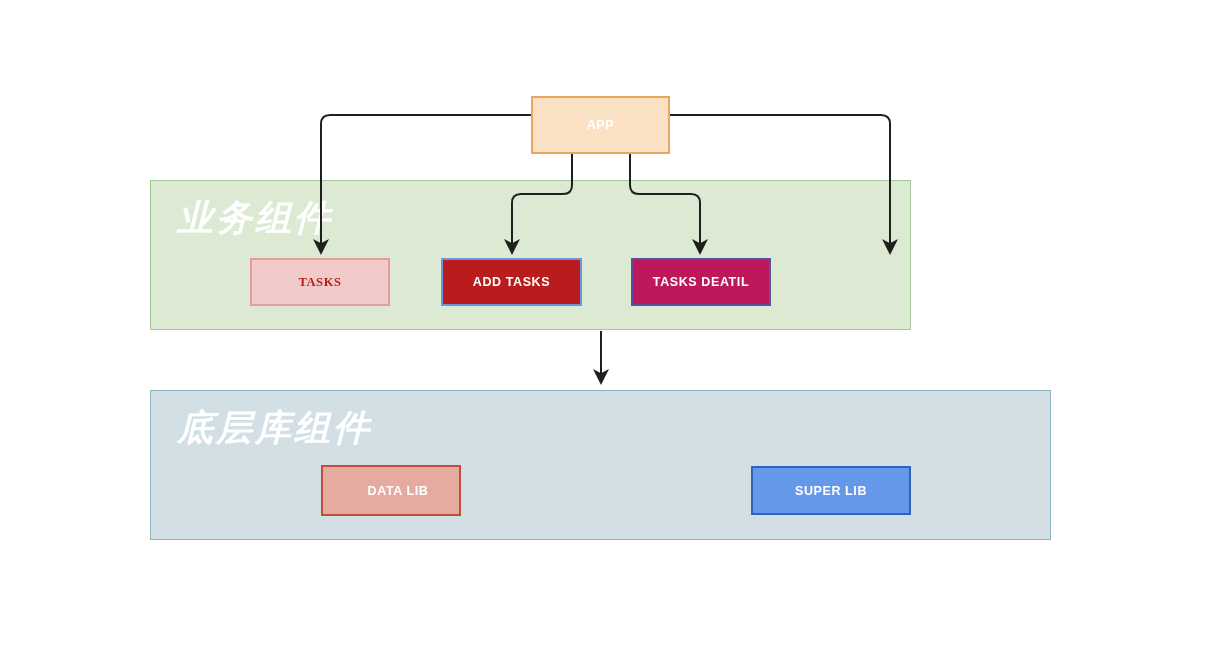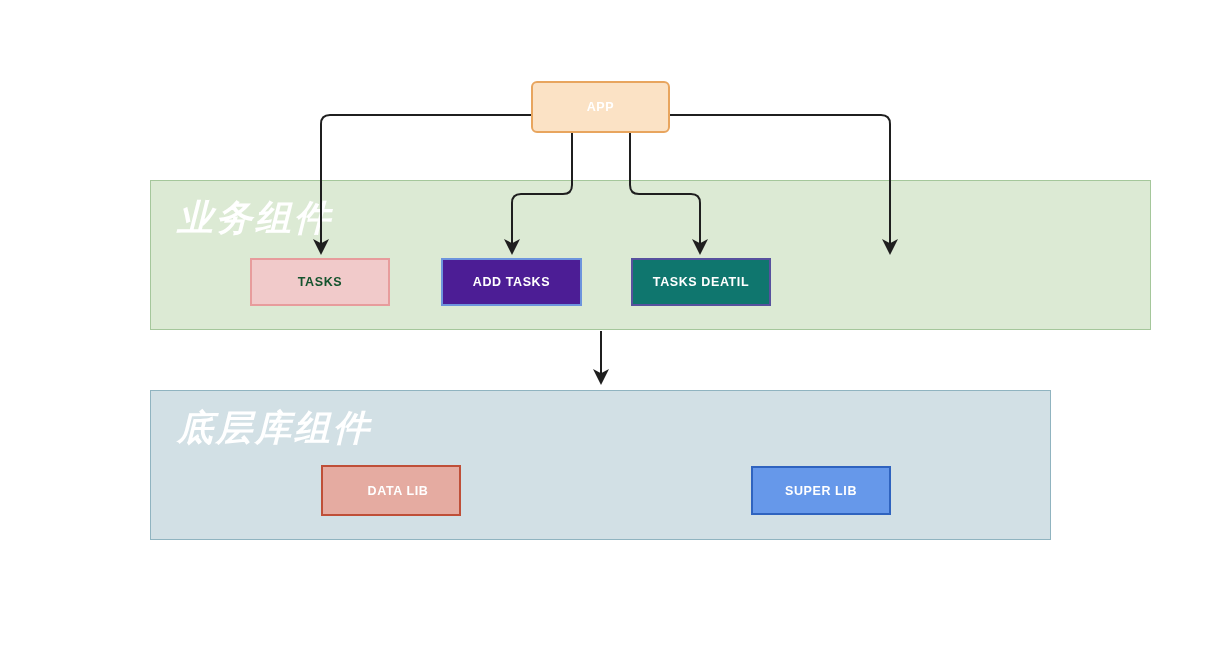--- a/index.html
+++ b/index.html
@@ -23,21 +23,21 @@
   .group-title {
     position: absolute;
     font-style: italic;
     font-weight: bold;
     font-size: 36px;
     letter-spacing: 3px;
     color: #ffffff;
     white-space: nowrap;
     user-select: none;
   }
-  #group-business { left: 150px; top: 180px; width: 1001px; height: 150px; }
+  #group-business { left: 150px; top: 180px; width: 761px; height: 150px; }
   #group-business .group-title { left: 26px; top: 13px; }
   #group-baselib  { left: 150px; top: 390px; width: 901px; height: 150px; }
   #group-baselib .group-title { left: 26px; top: 13px; }
 
   .node {
     position: absolute;
     border: 2px solid;
     box-sizing: border-box;
     display: flex;
     align-items: center;
@@ -45,27 +45,27 @@
     z-index: 3;
   }
   .node-label {
     color: #ffffff;
     font-weight: bold;
     font-size: 12.5px;
     letter-spacing: 0.6px;
     white-space: nowrap;
     user-select: none;
   }
-  #node-app          { left: 531px; top:  81px; width: 139px; height: 52px; border-radius: 6px; }
+  #node-app          { left: 531px; top:  96px; width: 139px; height: 58px; }
   #node-tasks        { left: 250px; top: 258px; width: 140px; height: 48px; }
   #node-add-tasks    { left: 441px; top: 258px; width: 141px; height: 48px; }
   #node-tasks-deatil { left: 631px; top: 258px; width: 140px; height: 48px; }
   #node-statistics   { left: 820px; top: 258px; width: 140px; height: 48px; }
   #node-data-lib     { left: 321px; top: 465px; width: 140px; height: 51px; border-width: 2.5px; }
-  #node-super-lib    { left: 751px; top: 466px; width: 140px; height: 49px; border-width: 2.5px; }
+  #node-super-lib    { left: 751px; top: 466px; width: 160px; height: 49px; border-width: 2.5px; }
 
   #connectors {
     position: absolute;
     left: 0; top: 0;
     width: 1225px;
     height: 645px;
     z-index: 2;
   }
   #connectors path.edge {
     fill: none;
@@ -96,28 +96,28 @@
     <path class="edge" marker-end="url(#arrowhead)" d="M630,130 L630,185 Q630,194 639,194 L691,194 Q700,194 700,203 L700,251" stroke="#1f1f1f"></path>
     <path class="edge" marker-end="url(#arrowhead)" d="M670,115 L881,115 Q890,115 890,124 L890,251" stroke="#1f1f1f"></path>
     <path class="edge" marker-end="url(#arrowhead)" d="M601,331 L601,381" stroke="#1f1f1f"></path>
   </svg>
 
   <div class="node" id="node-app" style="background-color: rgb(251, 226, 197); border-color: rgb(232, 165, 94);">
     <span class="node-label" style="color: rgb(255, 255, 255);">APP</span>
   </div>
 
   <div class="node" id="node-tasks" style="background-color: rgb(241, 202, 202); border-color: rgb(231, 156, 156);">
-    <span class="node-label" style="color: #14532d;">TASKS</span>
+    <span class="node-label" style="color: #b91c1c; font-family: Liberation Serif, serif;">TASKS</span>
   </div>
 
-  <div class="node" id="node-add-tasks" style="background-color: #4c1d95; border-color: rgb(109, 148, 221);">
+  <div class="node" id="node-add-tasks" style="background-color: #b91c1c; border-color: rgb(109, 148, 221);">
     <span class="node-label" style="color: rgb(255, 255, 255);">ADD TASKS</span>
   </div>
 
-  <div class="node" id="node-tasks-deatil" style="background-color: #0f766e; border-color: rgb(87, 81, 158);">
+  <div class="node" id="node-tasks-deatil" style="background-color: #be185d; border-color: rgb(87, 81, 158);">
     <span class="node-label" style="color: rgb(255, 255, 255);">TASKS DEATIL</span>
   </div>
 
 
   <div class="node" id="node-data-lib" style="background-color: rgb(229, 171, 161); border-color: rgb(191, 79, 56);">
     <span class="node-label" style="color: rgb(255, 255, 255); padding-left: 14px;">DATA LIB</span>
   </div>
 
   <div class="node" id="node-super-lib" style="background-color: rgb(102, 152, 234); border-color: rgb(47, 99, 191);">
     <span class="node-label" style="color: rgb(255, 255, 255);">SUPER LIB</span>

